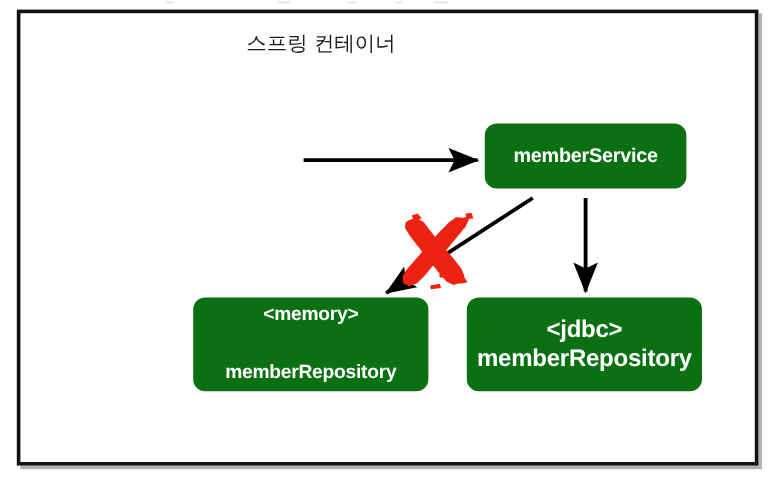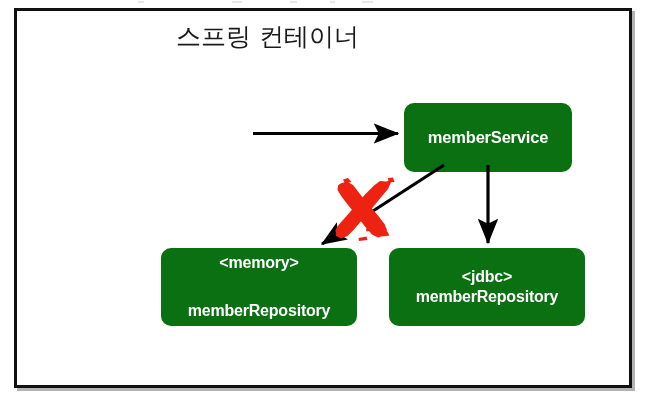--- a/index.html
+++ b/index.html
@@ -51,21 +51,21 @@
     box-shadow: 3px 3px 0 rgba(0,0,0,0.30);
   }
 
   
   .container-title {
     position: absolute;
     left: 0;
     top: 22px;
     width: 535px;
     text-align: center;
-    font-size: 25px;
+    font-size: 17px;
     line-height: 30px;
     color: #1a1a1a;
     font-family: "DejaVu Sans", "Liberation Sans", sans-serif;
     letter-spacing: 0px;
     white-space: nowrap;
   }
 
   
   .bean {
     position: absolute;
@@ -85,31 +85,31 @@
   .bean .l1, .bean .l2 {
     display: block;
     white-space: nowrap;
   }
 
   #bean-member-controller {
     left: 74px;  top: 103px;  width: 179px; height: 62px;
     font-size: 16.5px;
   }
   #bean-member-service {
-    left: 404px; top: 103px;  width: 168px; height: 69px;
+    left: 404px; top: 103px;  width: 168px; height: 54px;
     font-size: 16.5px;
   }
   #bean-memory-repository {
     left: 161px; top: 248px;  width: 196px; height: 78px;
     font-size: 16px;
     gap: 28px;
   }
   #bean-jdbc-repository {
     left: 389px; top: 248px;  width: 196px; height: 78px;
-    font-size: 16px;
+    font-size: 20px;
     align-items: center;
   }
 
   
   #edges {
     position: absolute;
     left: 0; top: 0;
     width: 648px;
     height: 405px;
     pointer-events: none;

